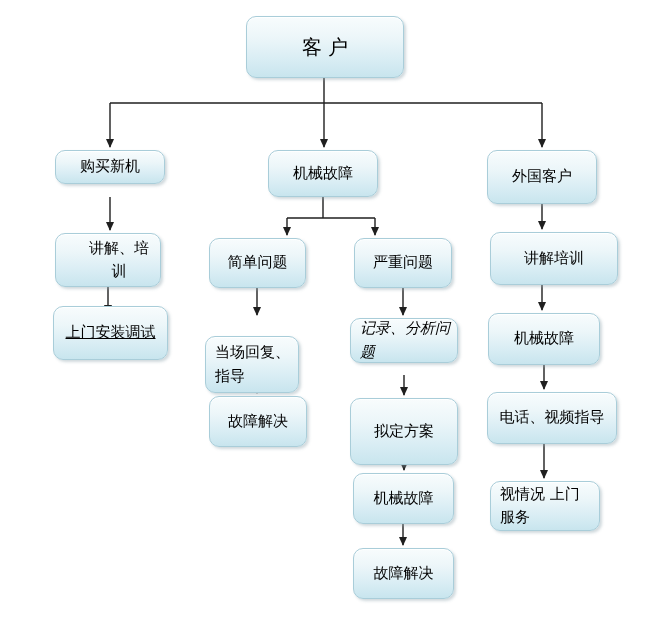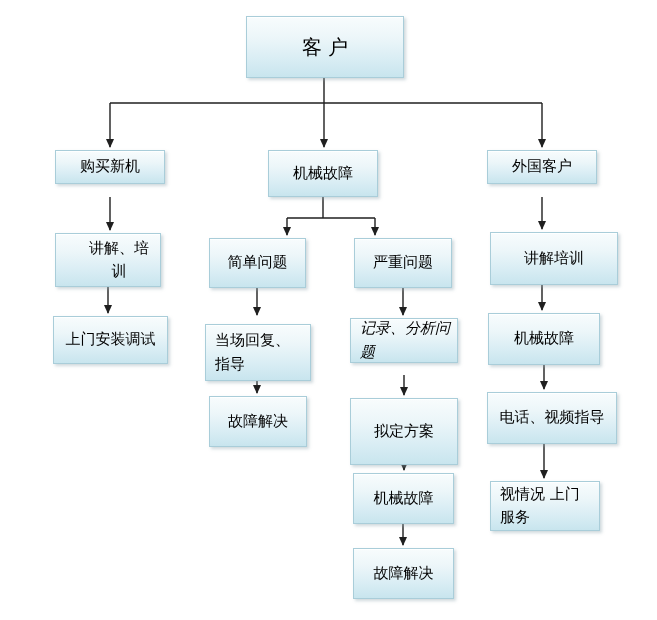--- a/index.html
+++ b/index.html
@@ -19,21 +19,21 @@
     position: absolute;
     left: 0;
     top: 0;
     width: 657px;
     height: 620px;
   }
   .node {
     position: absolute;
     box-sizing: border-box;
     border: 1px solid #a9cdd9;
-    border-radius: 0;
+    border-radius: 10px;
     background: linear-gradient(to bottom,
       #f8fcfd 0%, #ecf6f9 35%, #d9edf4 70%, #c8e5ee 100%);
     box-shadow: 2px 2px 3px rgba(150, 170, 180, 0.45),
                 inset 0 1px 0 rgba(255, 255, 255, 0.85);
     display: flex;
     align-items: center;
     justify-content: center;
     text-align: center;
     color: #000000;
     font-size: 15px;
@@ -88,26 +88,26 @@
         <polyline points="542,197 542,229" marker-end="url(#arrowhead)" stroke="#1f1f1f"></polyline>
         <polyline points="542,285 542,310" marker-end="url(#arrowhead)" stroke="#1f1f1f"></polyline>
         <polyline points="544,365 544,389" marker-end="url(#arrowhead)" stroke="#1f1f1f"></polyline>
         <polyline points="544,444 544,478" marker-end="url(#arrowhead)" stroke="#1f1f1f"></polyline>
       </g>
   </svg>
   <div id="node-layer">
       <div class="node big" style="left: 246px; top: 16px; width: 158px; height: 62px;">客户</div>
       <div class="node" style="left: 55px; top: 150px; width: 110px; height: 34px;">购买新机</div>
       <div class="node" style="left: 268px; top: 150px; width: 110px; height: 47px;">机械故障</div>
-      <div class="node" style="left: 487px; top: 150px; width: 110px; height: 34px;">外国客户</div>
+      <div class="node" style="left: 487px; top: 150px; width: 110px; height: 54px;">外国客户</div>
       <div class="node" style="left: 55px; top: 233px; width: 106px; height: 54px; padding-left: 28px;">讲解、培训</div>
-      <div class="node" style="left: 53px; top: 316px; width: 115px; height: 48px;">上门安装调试</div>
+      <div class="node" style="left: 53px; top: 306px; width: 115px; height: 54px; text-decoration: underline;">上门安装调试</div>
       <div class="node" style="left: 209px; top: 238px; width: 97px; height: 50px;">简单问题</div>
       <div class="node" style="left: 354px; top: 238px; width: 98px; height: 50px;">严重问题</div>
-      <div class="node left" style="left: 205px; top: 324px; width: 106px; height: 57px;">当场回复、指导</div>
+      <div class="node left" style="left: 205px; top: 336px; width: 94px; height: 57px;">当场回复、指导</div>
       <div class="node" style="left: 209px; top: 396px; width: 98px; height: 51px;">故障解决</div>
       <div class="node left" style="left: 350px; top: 318px; width: 108px; height: 45px; font-style: italic;">记录、分析问题</div>
       <div class="node" style="left: 350px; top: 398px; width: 108px; height: 67px;">拟定方案</div>
       <div class="node" style="left: 353px; top: 473px; width: 101px; height: 51px;">机械故障</div>
       <div class="node" style="left: 353px; top: 548px; width: 101px; height: 51px;">故障解决</div>
       <div class="node" style="left: 490px; top: 232px; width: 128px; height: 53px;">讲解培训</div>
       <div class="node" style="left: 488px; top: 313px; width: 112px; height: 52px;">机械故障</div>
       <div class="node" style="left: 487px; top: 392px; width: 130px; height: 52px;">电话、视频指导</div>
       <div class="node left" style="left: 490px; top: 481px; width: 110px; height: 50px;">视情况 上门服务</div>
     </div>

